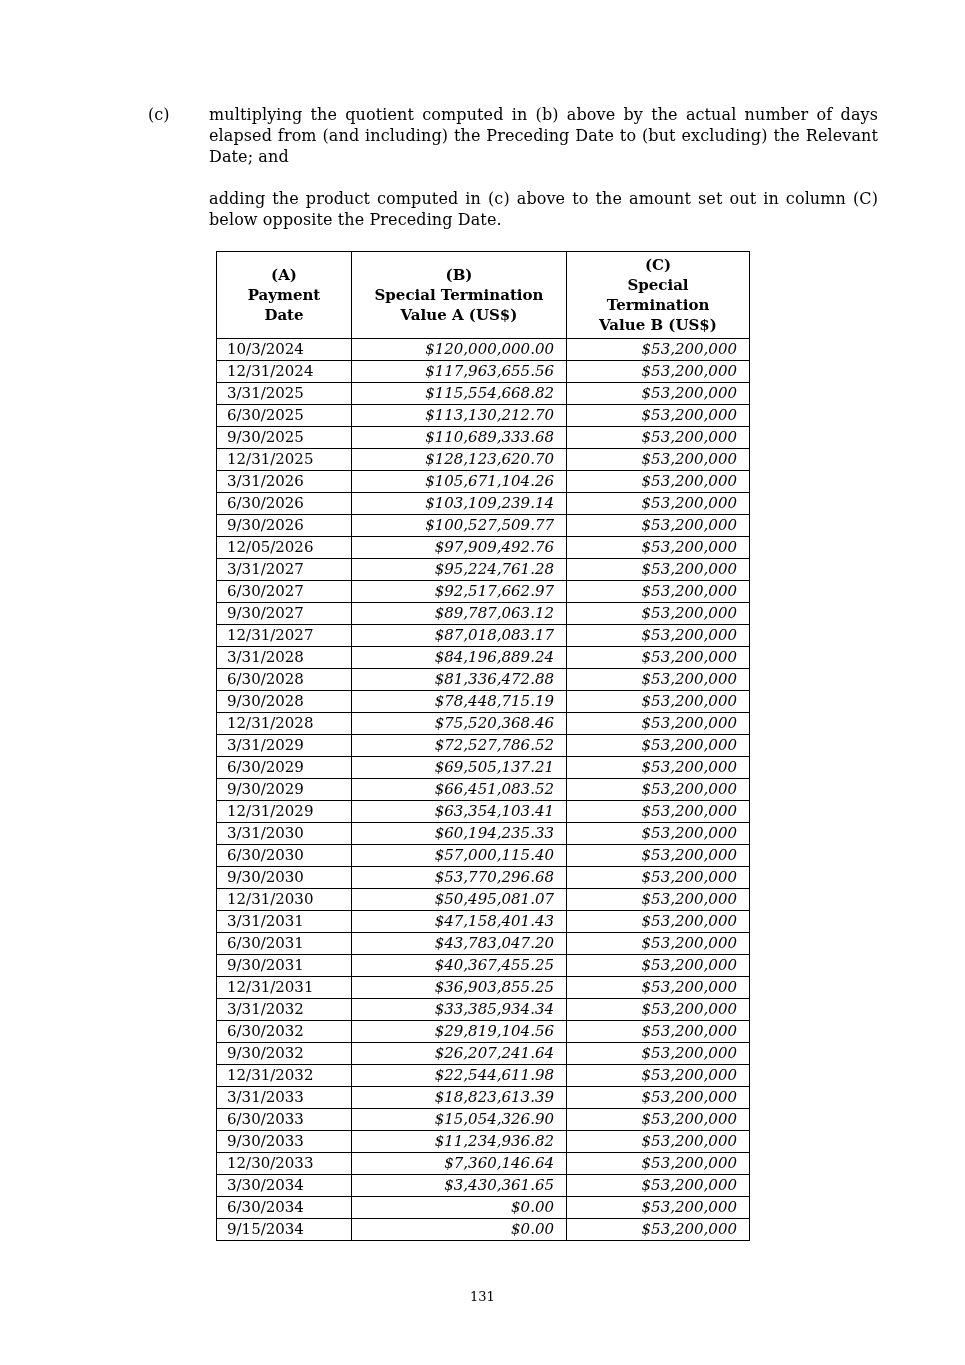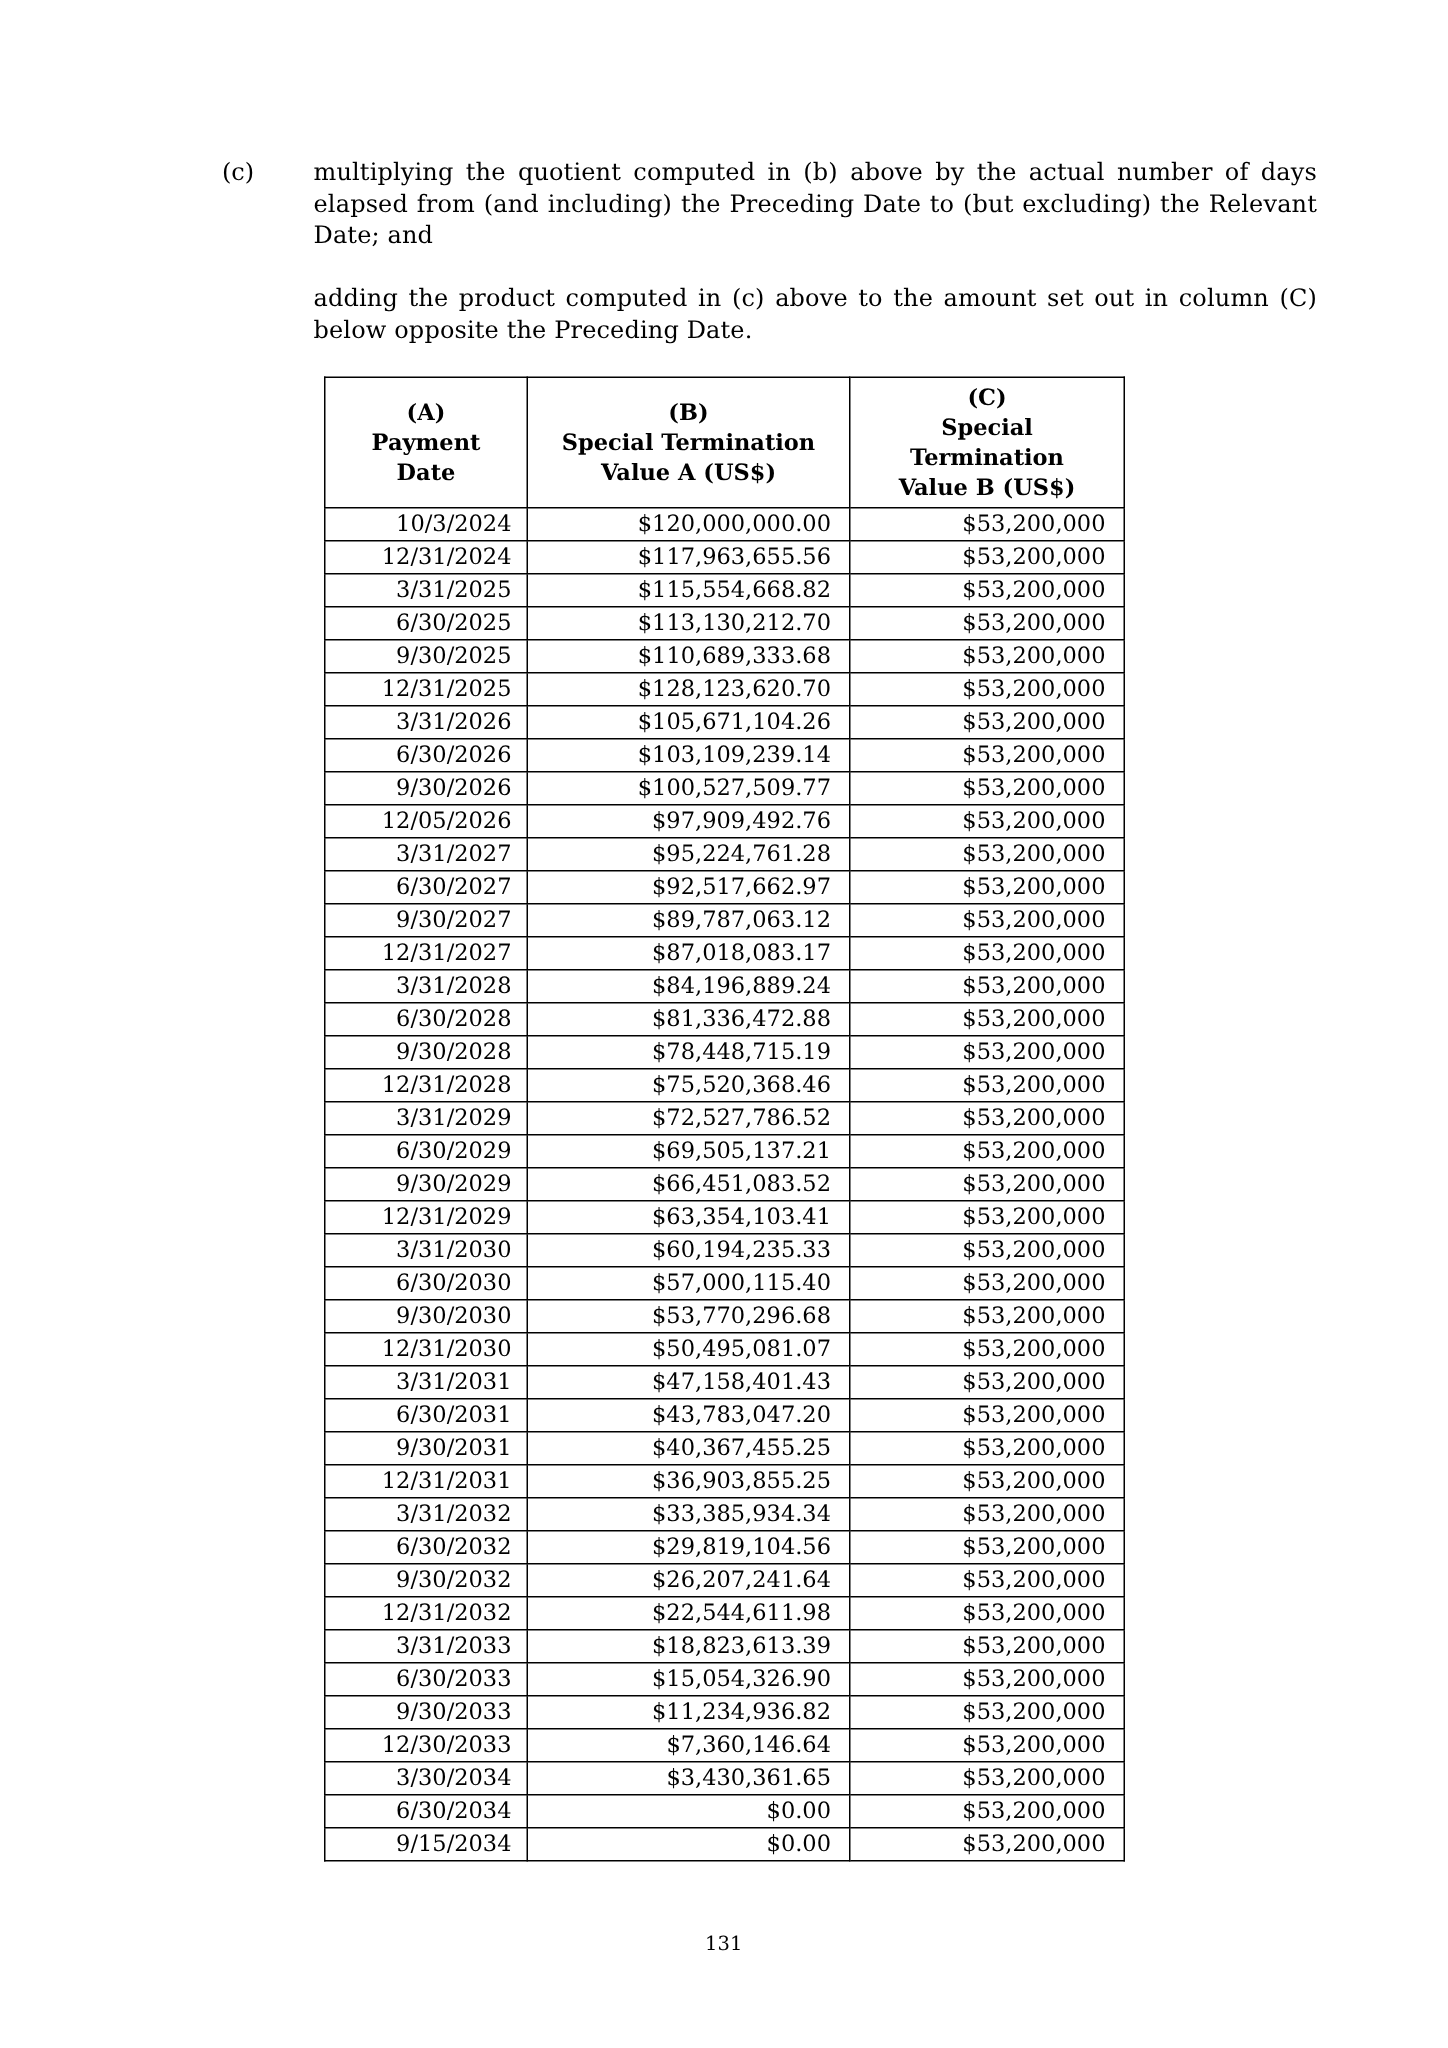--- a/index.html
+++ b/index.html
@@ -55,23 +55,23 @@
   }
   .term td {
     line-height: 21px;
     height: 21px;
     padding: 0 10px;
     white-space: nowrap;
   }
   .term .w-a { width: 135px; }
   .term .w-b { width: 215px; }
   .term .w-c { width: 183px; }
-  .term td.col-a { text-align: right; }
-  .term td.col-b { text-align: right; padding-right: 12px; }
-  .term td.col-c { text-align: right; padding-right: 12px; }
+  .term td.col-a { text-align: left; }
+  .term td.col-b { text-align: right; padding-right: 12px; font-style: italic; }
+  .term td.col-c { text-align: right; padding-right: 12px; font-style: italic; }
   .page-number {
     position: absolute;
     top: 1289px;
     left: 0;
     width: 100%;
     text-align: center;
     font-size: 13px;
     line-height: 16px;
   }
 </style>

